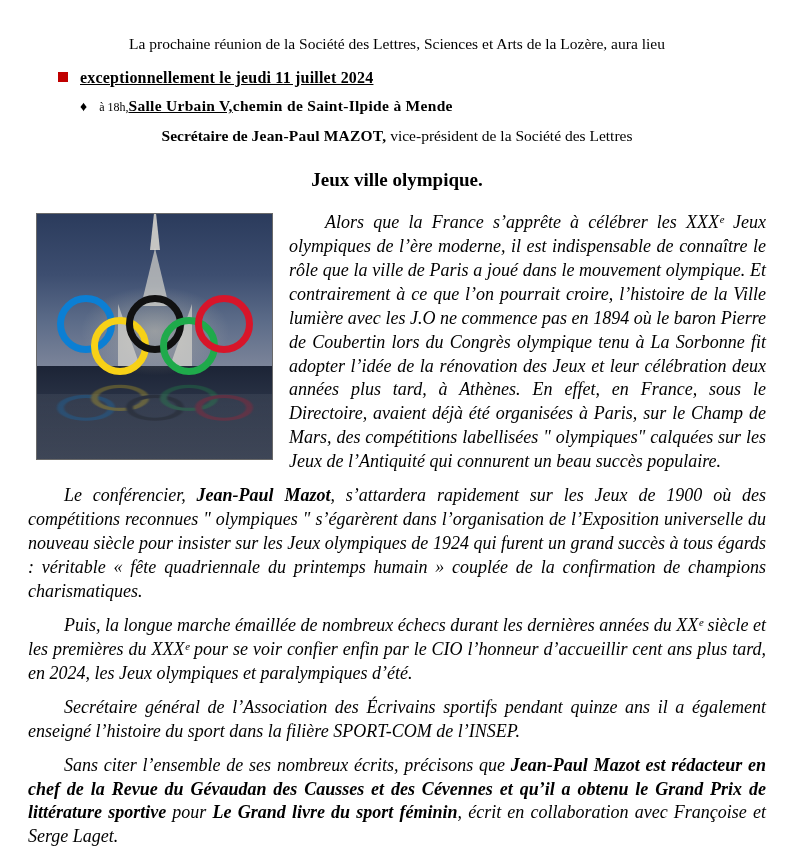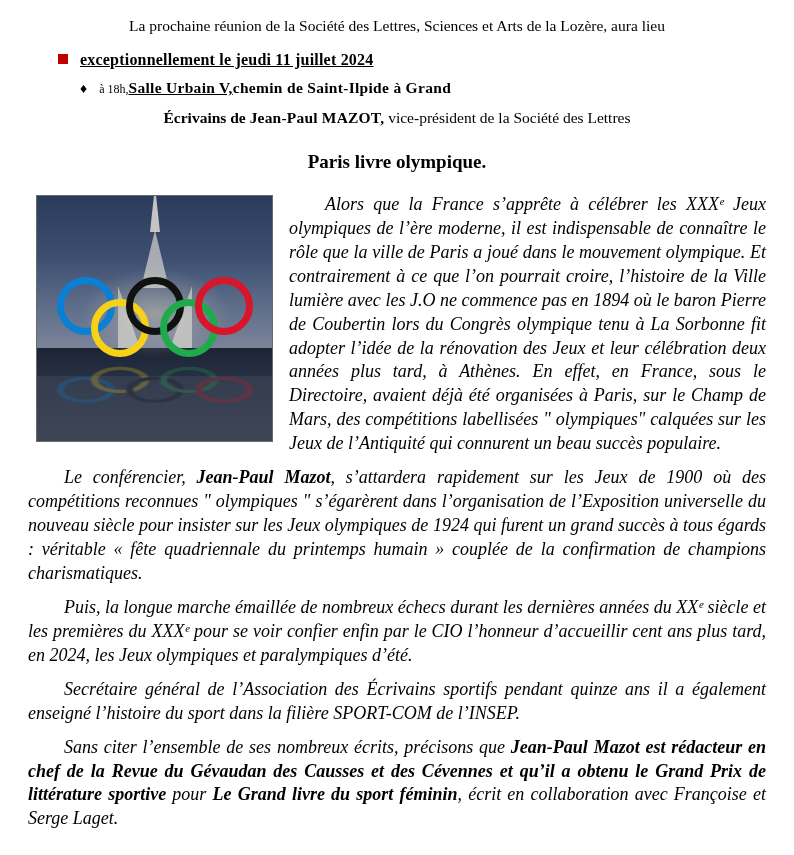--- a/index.html
+++ b/index.html
@@ -12,21 +12,21 @@
     height: 855px;
     font-family: "Liberation Serif", serif;
     color: #000000;
     overflow: hidden;
   }
   .page {
     position: relative;
     width: 794px;
     height: 855px;
     box-sizing: border-box;
-    padding: 10px 28px 0 28px;
+    padding: 28px 28px 0 28px;
     font-family: Liberation Serif, serif;
   }
 
   .intro-line {
     text-align: center;
     font-size: 15.5px;
     line-height: 1.35;
     margin: 6px 0 14px 0;
   }
 
@@ -188,28 +188,28 @@
 
   <div class="bullet-line first">
     <span class="sq-marker"></span>
     <span class="date-text">exceptionnellement le jeudi 11 juillet 2024</span>
   </div>
 
   <div class="bullet-line second">
     <span class="diamond-marker">♦</span>
     <span class="time-text">à 18h, </span>
     <span class="venue">Salle Urbain V,</span>
-    <span class="venue-rest"> chemin de Saint-Ilpide à Grand</span>
+    <span class="venue-rest"> chemin de Saint-Ilpide à Mende</span>
   </div>
 
   <div class="conf-line">
-    <span class="b">Écrivains de </span><span class="speaker">Jean-Paul MAZOT,</span><span> vice-président de la Société des Lettres</span>
-  </div>
-
-  <div class="title">Paris livre olympique.</div>
+    <span class="b">Secrétaire de </span><span class="speaker">Jean-Paul MAZOT,</span><span> vice-président de la Société des Lettres</span>
+  </div>
+
+  <div class="title">Jeux ville olympique.</div>
 
   <div class="body-wrap">
 
     <div class="figure">
       <div class="sky"></div>
       <div class="ground"></div>
       <div class="glow"></div>
       <div class="tower">
         <div class="leg legL"></div>
         <div class="leg legR"></div>

